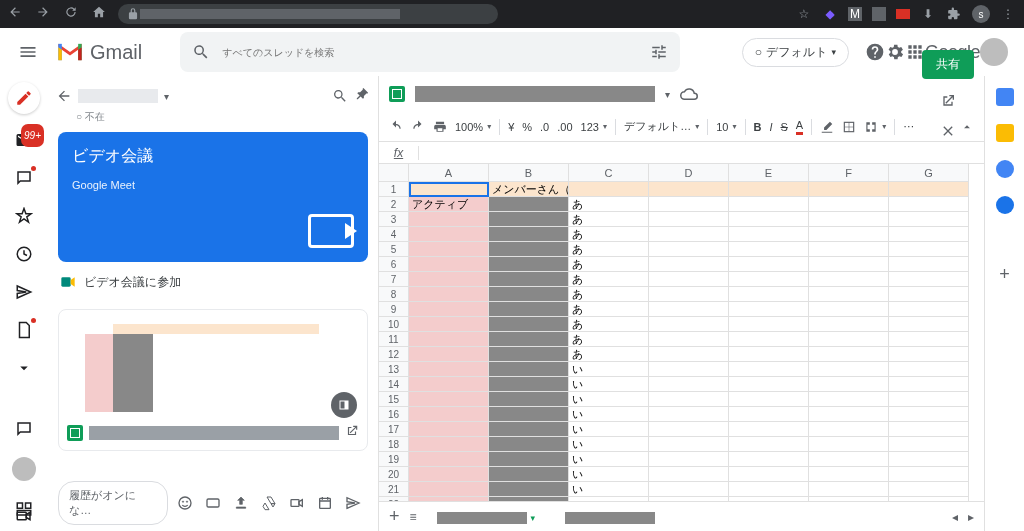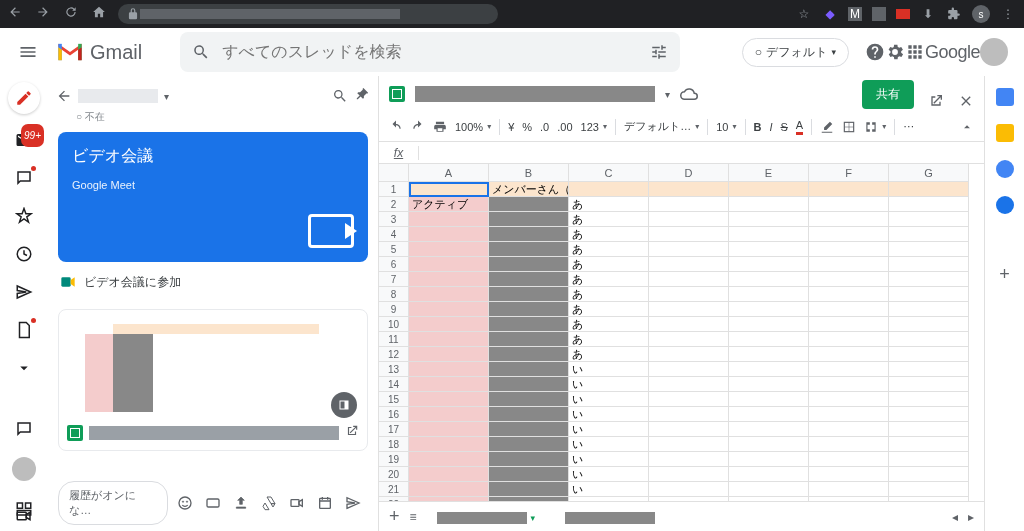--- a/index.html
+++ b/index.html
@@ -16,21 +16,21 @@
 .avatar-sm { width: 18px; height: 18px; border-radius: 50%; background: #5f6368; color: #fff; font-size: 10px; display: flex; align-items: center; justify-content: center; }
 
 
 .gm-header { height: 48px; display: flex; align-items: center; padding: 0 8px; gap: 8px; border-bottom: 0; }
 .hamburger { width: 40px; height: 40px; display: flex; align-items: center; justify-content: center; cursor: pointer; }
 .hamburger svg { width: 20px; height: 20px; fill: #5f6368; }
 .gm-logo { display: flex; align-items: center; gap: 6px; font-size: 20px; color: #5f6368; }
 .gm-logo-icon { width: 28px; height: 22px; }
 .search-box { flex: 0 0 500px; height: 40px; background: #f1f3f4; border-radius: 8px; display: flex; align-items: center; padding: 0 12px; gap: 12px; margin-left: 30px; }
 .search-box svg { width: 18px; height: 18px; fill: #5f6368; }
-.search-box input { border: none; background: transparent; outline: none; font-size: 16px; color: #5f6368; flex: 1; }
+.search-box input { border: none; background: transparent; outline: none; font-size: 10px; color: #5f6368; flex: 1; }
 .tune-ic { margin-left: auto; }
 .offline-btn { margin-left: auto; border: 1px solid #dadce0; border-radius: 16px; padding: 5px 12px; font-size: 12px; color: #3c4043; display: flex; align-items: center; gap: 4px; cursor: pointer; }
 .hdr-right { display: flex; align-items: center; margin-left: 8px; margin-right: 8px; }
 .hdr-right svg { width: 20px; height: 20px; fill: #5f6368; }
 .google-logo { font-size: 18px; color: #5f6368; letter-spacing: -0.5px; }
 .avatar-lg { width: 28px; height: 28px; border-radius: 50%; background: #bdbdbd; }
 
 
 .layout { display: flex; height: calc(100% - 76px); }
 
@@ -74,21 +74,21 @@
 
 .chat-input-row { display: flex; align-items: center; gap: 6px; padding: 6px 2px; border-top: 0; }
 .chat-input { flex: 0 0 110px; border: 1px solid #dadce0; border-radius: 16px; padding: 6px 10px; font-size: 11px; color: #5f6368; }
 .ci-ic { width: 22px; height: 22px; display: flex; align-items: center; justify-content: center; }
 .ci-ic svg { width: 16px; height: 16px; fill: #5f6368; stroke: #5f6368; }
 
 
 .sheets-pane { flex: 1; display: flex; flex-direction: column; border-left: 1px solid #e0e0e0; }
 .sh-hdr { height: 36px; display: flex; align-items: center; padding: 0 10px; gap: 10px; }
 .sh-title-redact { width: 240px; height: 16px; background: #888; }
-.sh-hdr-right { margin-left: auto; display: flex; align-items: flex-end; gap: 14px; }
+.sh-hdr-right { margin-left: auto; display: flex; align-items: center; gap: 14px; flex-direction: column; }
 .share-btn { background: #0f9d58; color: #fff; font-size: 12px; padding: 6px 14px; border-radius: 4px; cursor: pointer; }
 .sh-hdr-right svg { width: 16px; height: 16px; fill: #5f6368; }
 
 .sh-toolbar { height: 30px; display: flex; align-items: center; padding: 0 10px; gap: 8px; font-size: 11px; color: #3c4043; border-bottom: 1px solid #e0e0e0; }
 .tb-sep { width: 1px; height: 16px; background: #dadce0; }
 .tb-item { display: flex; align-items: center; gap: 2px; cursor: pointer; }
 .tb-item svg { width: 14px; height: 14px; fill: #5f6368; }
 .tb-dd::after { content: '▾'; font-size: 8px; margin-left: 2px; color: #5f6368; }
 
 .fx-row { height: 22px; display: flex; align-items: center; border-bottom: 1px solid #e0e0e0; }

